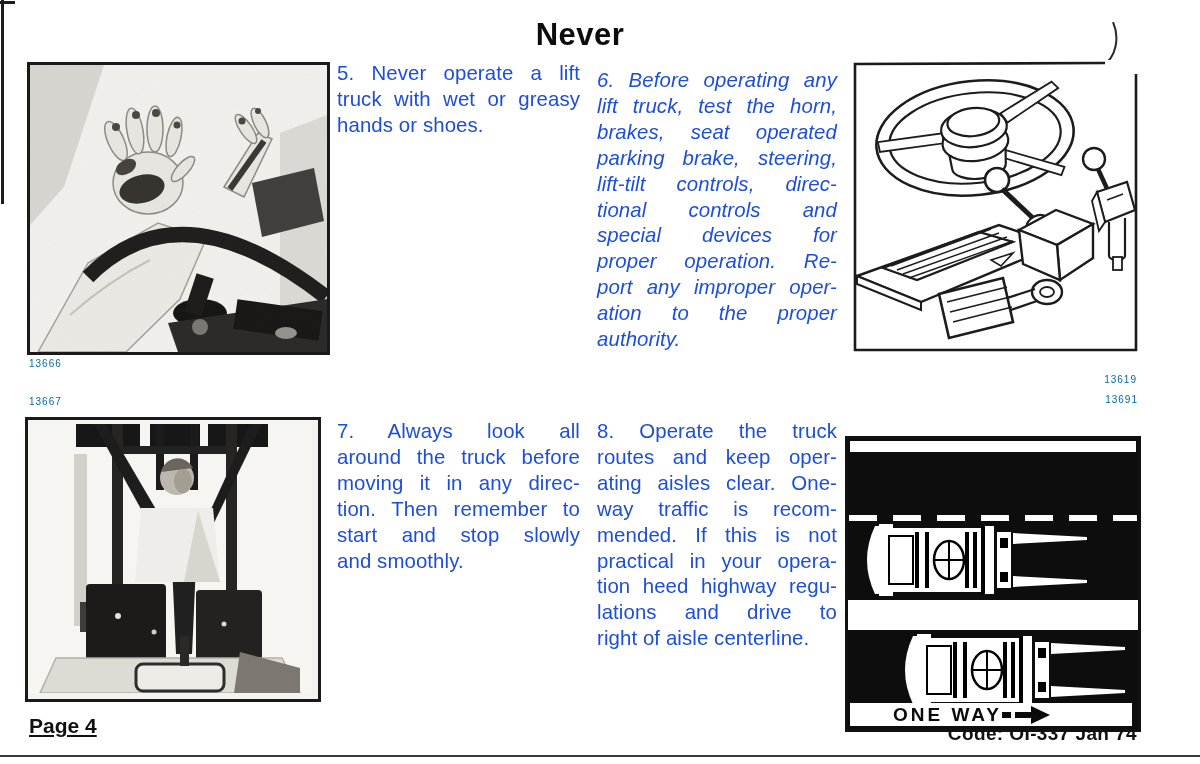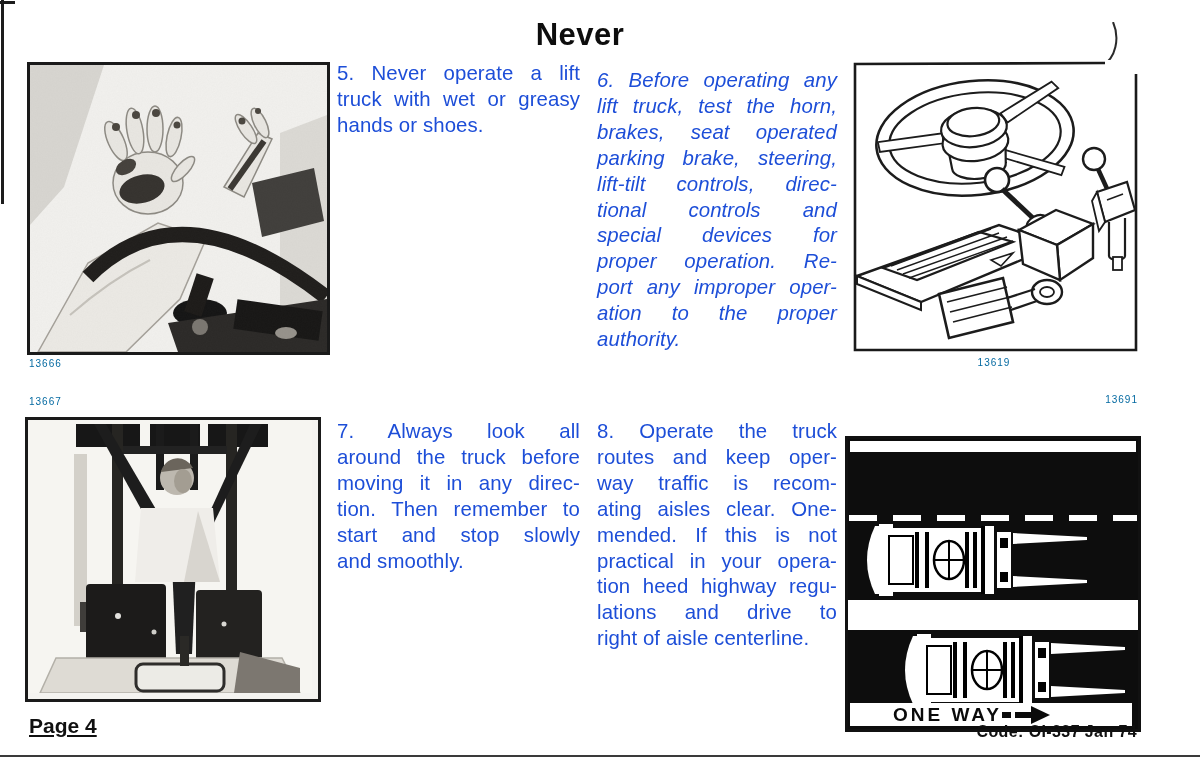--- a/index.html
+++ b/index.html
@@ -28,26 +28,26 @@
   .framed { border:3px solid #1a1a1a; background:#f4f3f0; }
   #fig-hands    { left:27px;  top:62px;  width:297px; height:287px; }
   #fig-controls { left:851px; top:60px;  width:288px; height:293px; }
   #fig-operator { left:25px;  top:417px; width:290px; height:279px; }
   #fig-oneway   { left:845px; top:436px; width:340px; height:296px; }
   .figcap {
     position:absolute; font-size:10px; font-weight:400; letter-spacing:1px; color:#0369a1;
   }
   #cap-13666 { left:29px; top:358px; }
   #cap-13667 { left:29px; top:396px; }
-  #cap-13619 { left:851px; top:357px; width:286px; text-align:center; }
+  #cap-13619 { left:851px; top:374px; width:286px; text-align:right; }
   #cap-13691 { left:845px; top:394px; width:293px; text-align:right; }
   
   #footer-left  { position:absolute; left:29px; top:714px; font-size:21px; font-weight:600; color:#101010;text-decoration:underline; }
   #footer-right { position:absolute; left:845px; top:723px; width:292px; text-align:right;
-                  font-size:16px; font-weight:700; letter-spacing:.4px; color:#101010; }
+                  font-size:19px; font-weight:700; letter-spacing:.4px; color:#101010; }
   
   .edge-left   { position:absolute; left:1px; top:0; width:3px; height:204px; background:#1c1c1c; }
   .edge-tick   { position:absolute; left:0; top:1px; width:15px; height:3px; background:#1c1c1c; }
   .edge-bottom { position:absolute; left:0; top:755px; width:1200px; height:2px; background:#3a3a3a; }
   .curl { position:absolute; left:1096px; top:22px; width:42px; height:46px; }
   svg { display:block; }
 </style>
 </head>
 <body>
 
@@ -278,22 +278,22 @@
       <div class="tline">7. Always look all</div>
       <div class="tline">around the truck before</div>
       <div class="tline">moving it in any direc-</div>
       <div class="tline">tion. Then remember to</div>
       <div class="tline">start and stop slowly</div>
       <div class="tline">and smoothly.</div>
     </div>
   <div class="textblock" id="item8">
       <div class="tline">8. Operate the truck</div>
       <div class="tline">routes and keep oper-</div>
+      <div class="tline">ating aisles clear. One-</div>
       <div class="tline">way traffic is recom-</div>
-      <div class="tline">ating aisles clear. One-</div>
       <div class="tline">mended. If this is not</div>
       <div class="tline">practical in your opera-</div>
       <div class="tline">tion heed highway regu-</div>
       <div class="tline">lations and drive to</div>
       <div class="tline">right of aisle centerline.</div>
     </div>
 
   <div id="footer-left">Page 4</div>
   <div id="footer-right">Code: OI-337 Jan 74</div>
 

